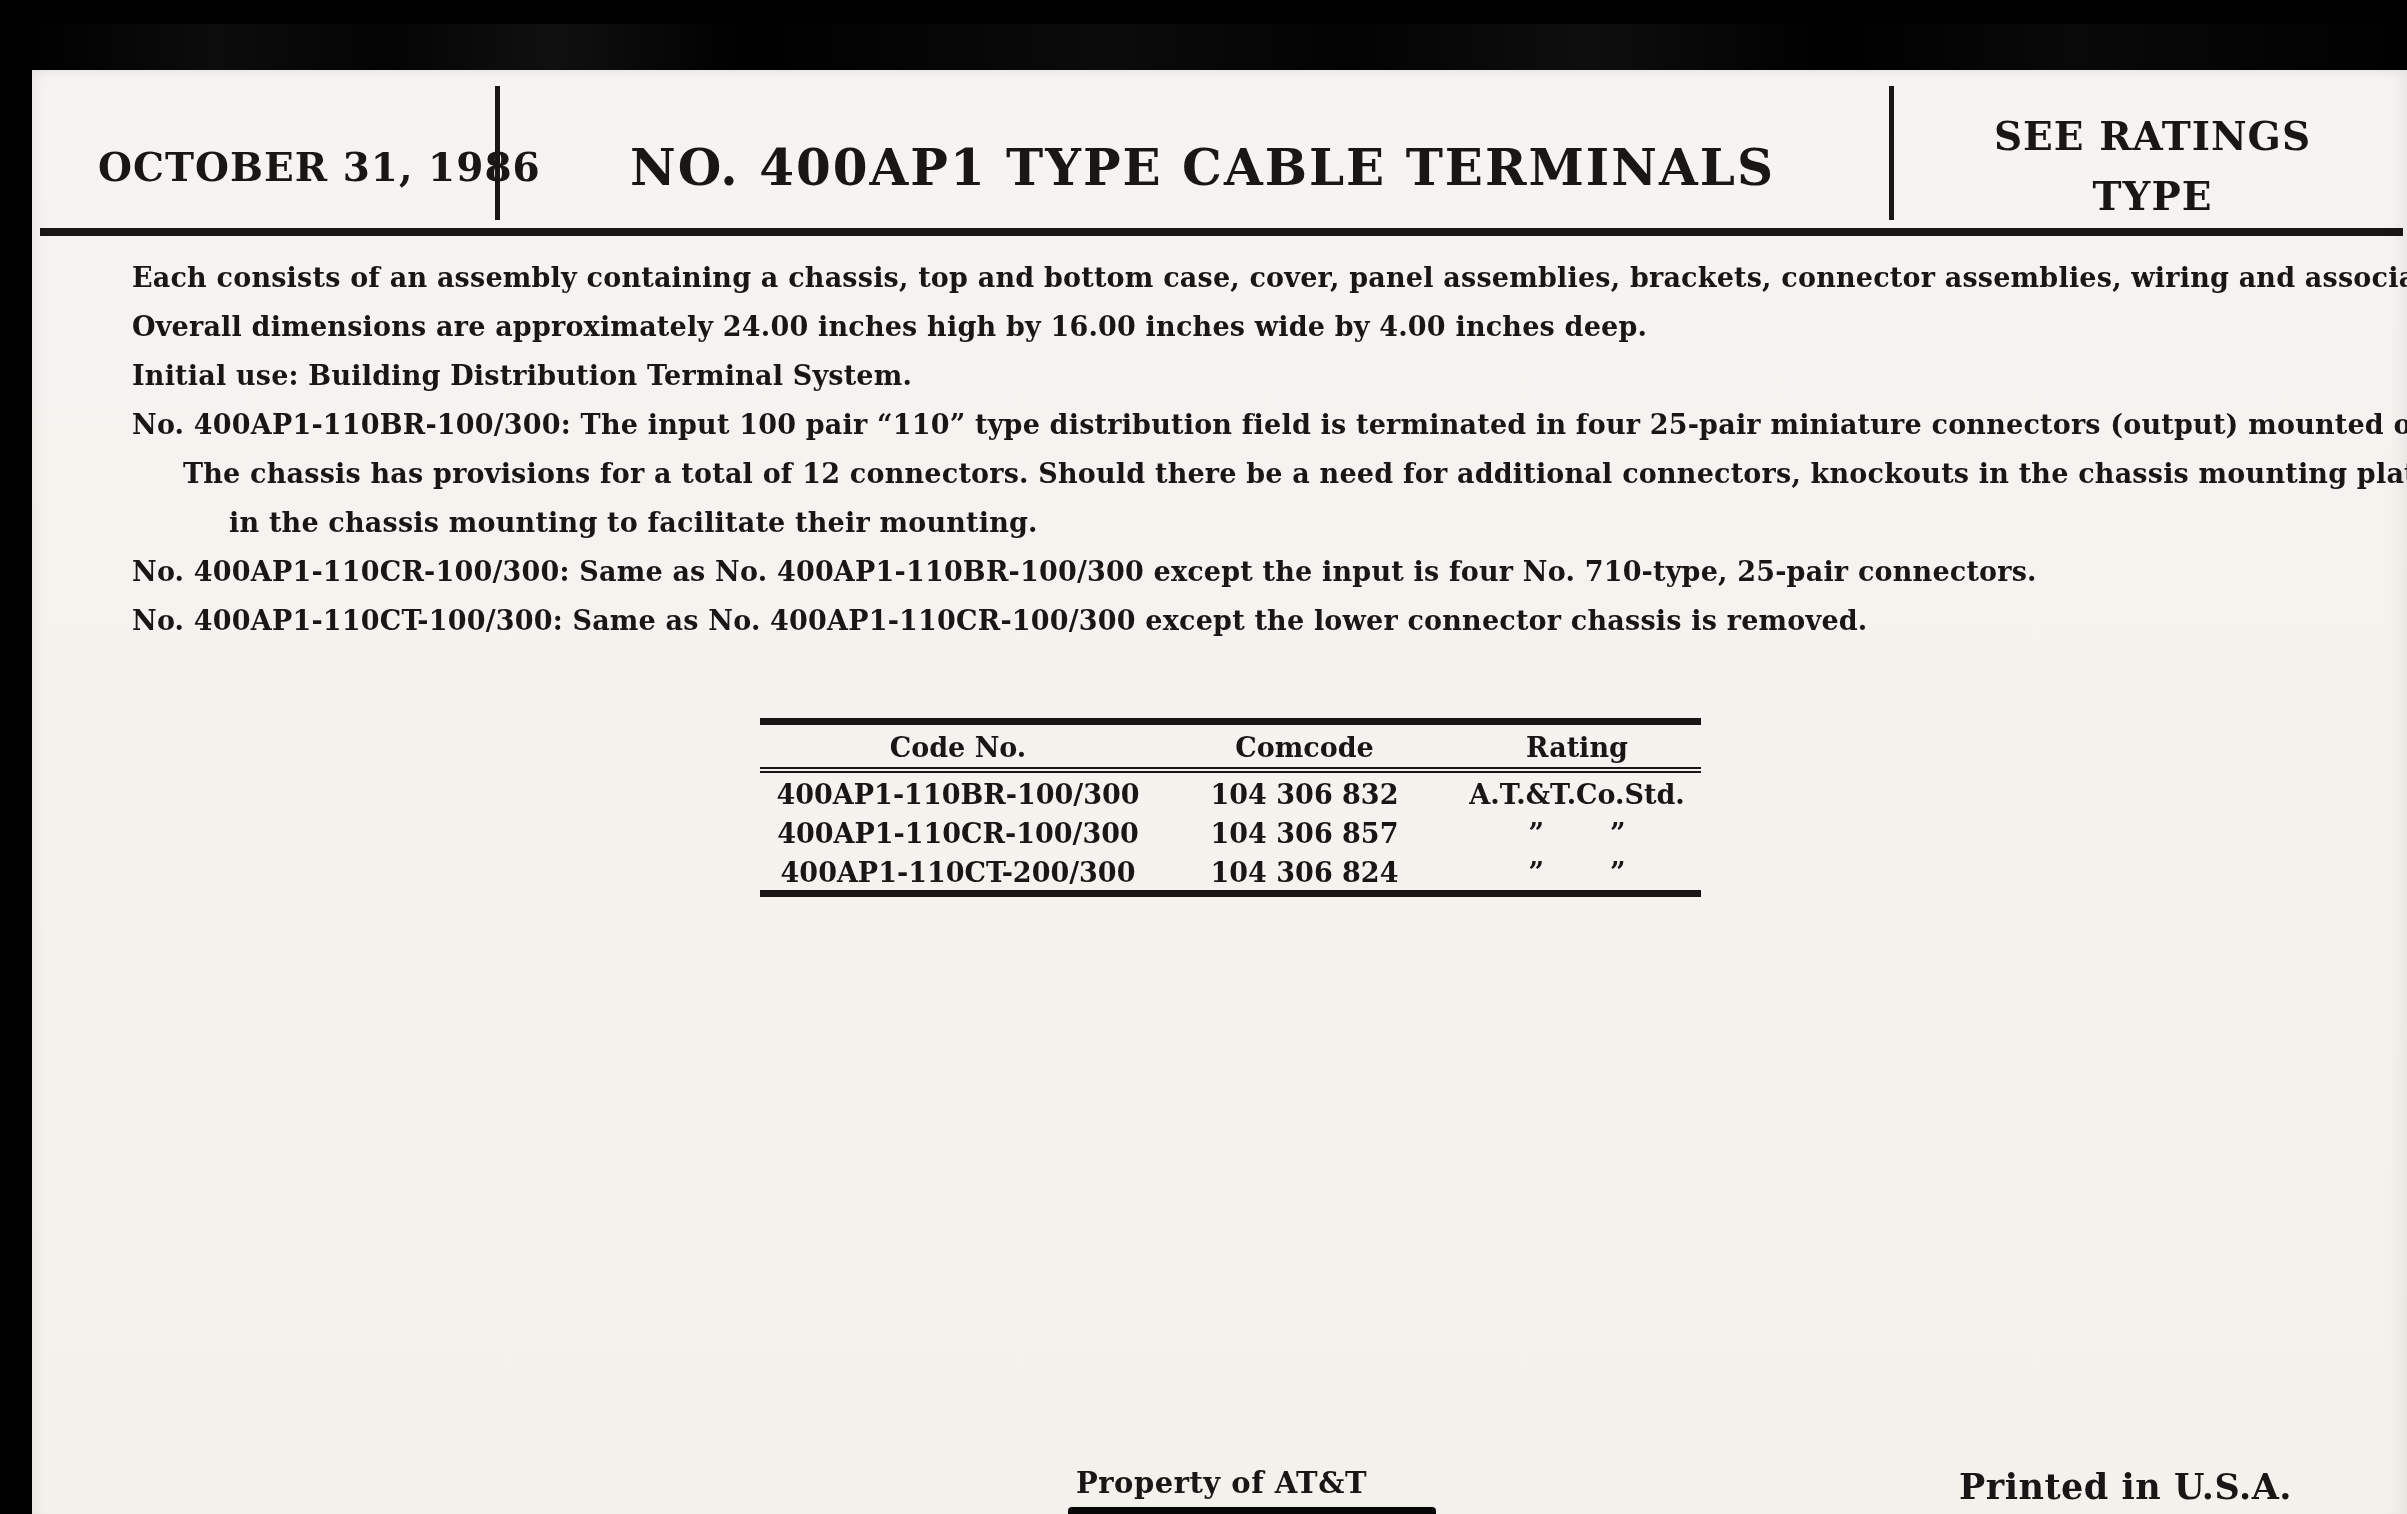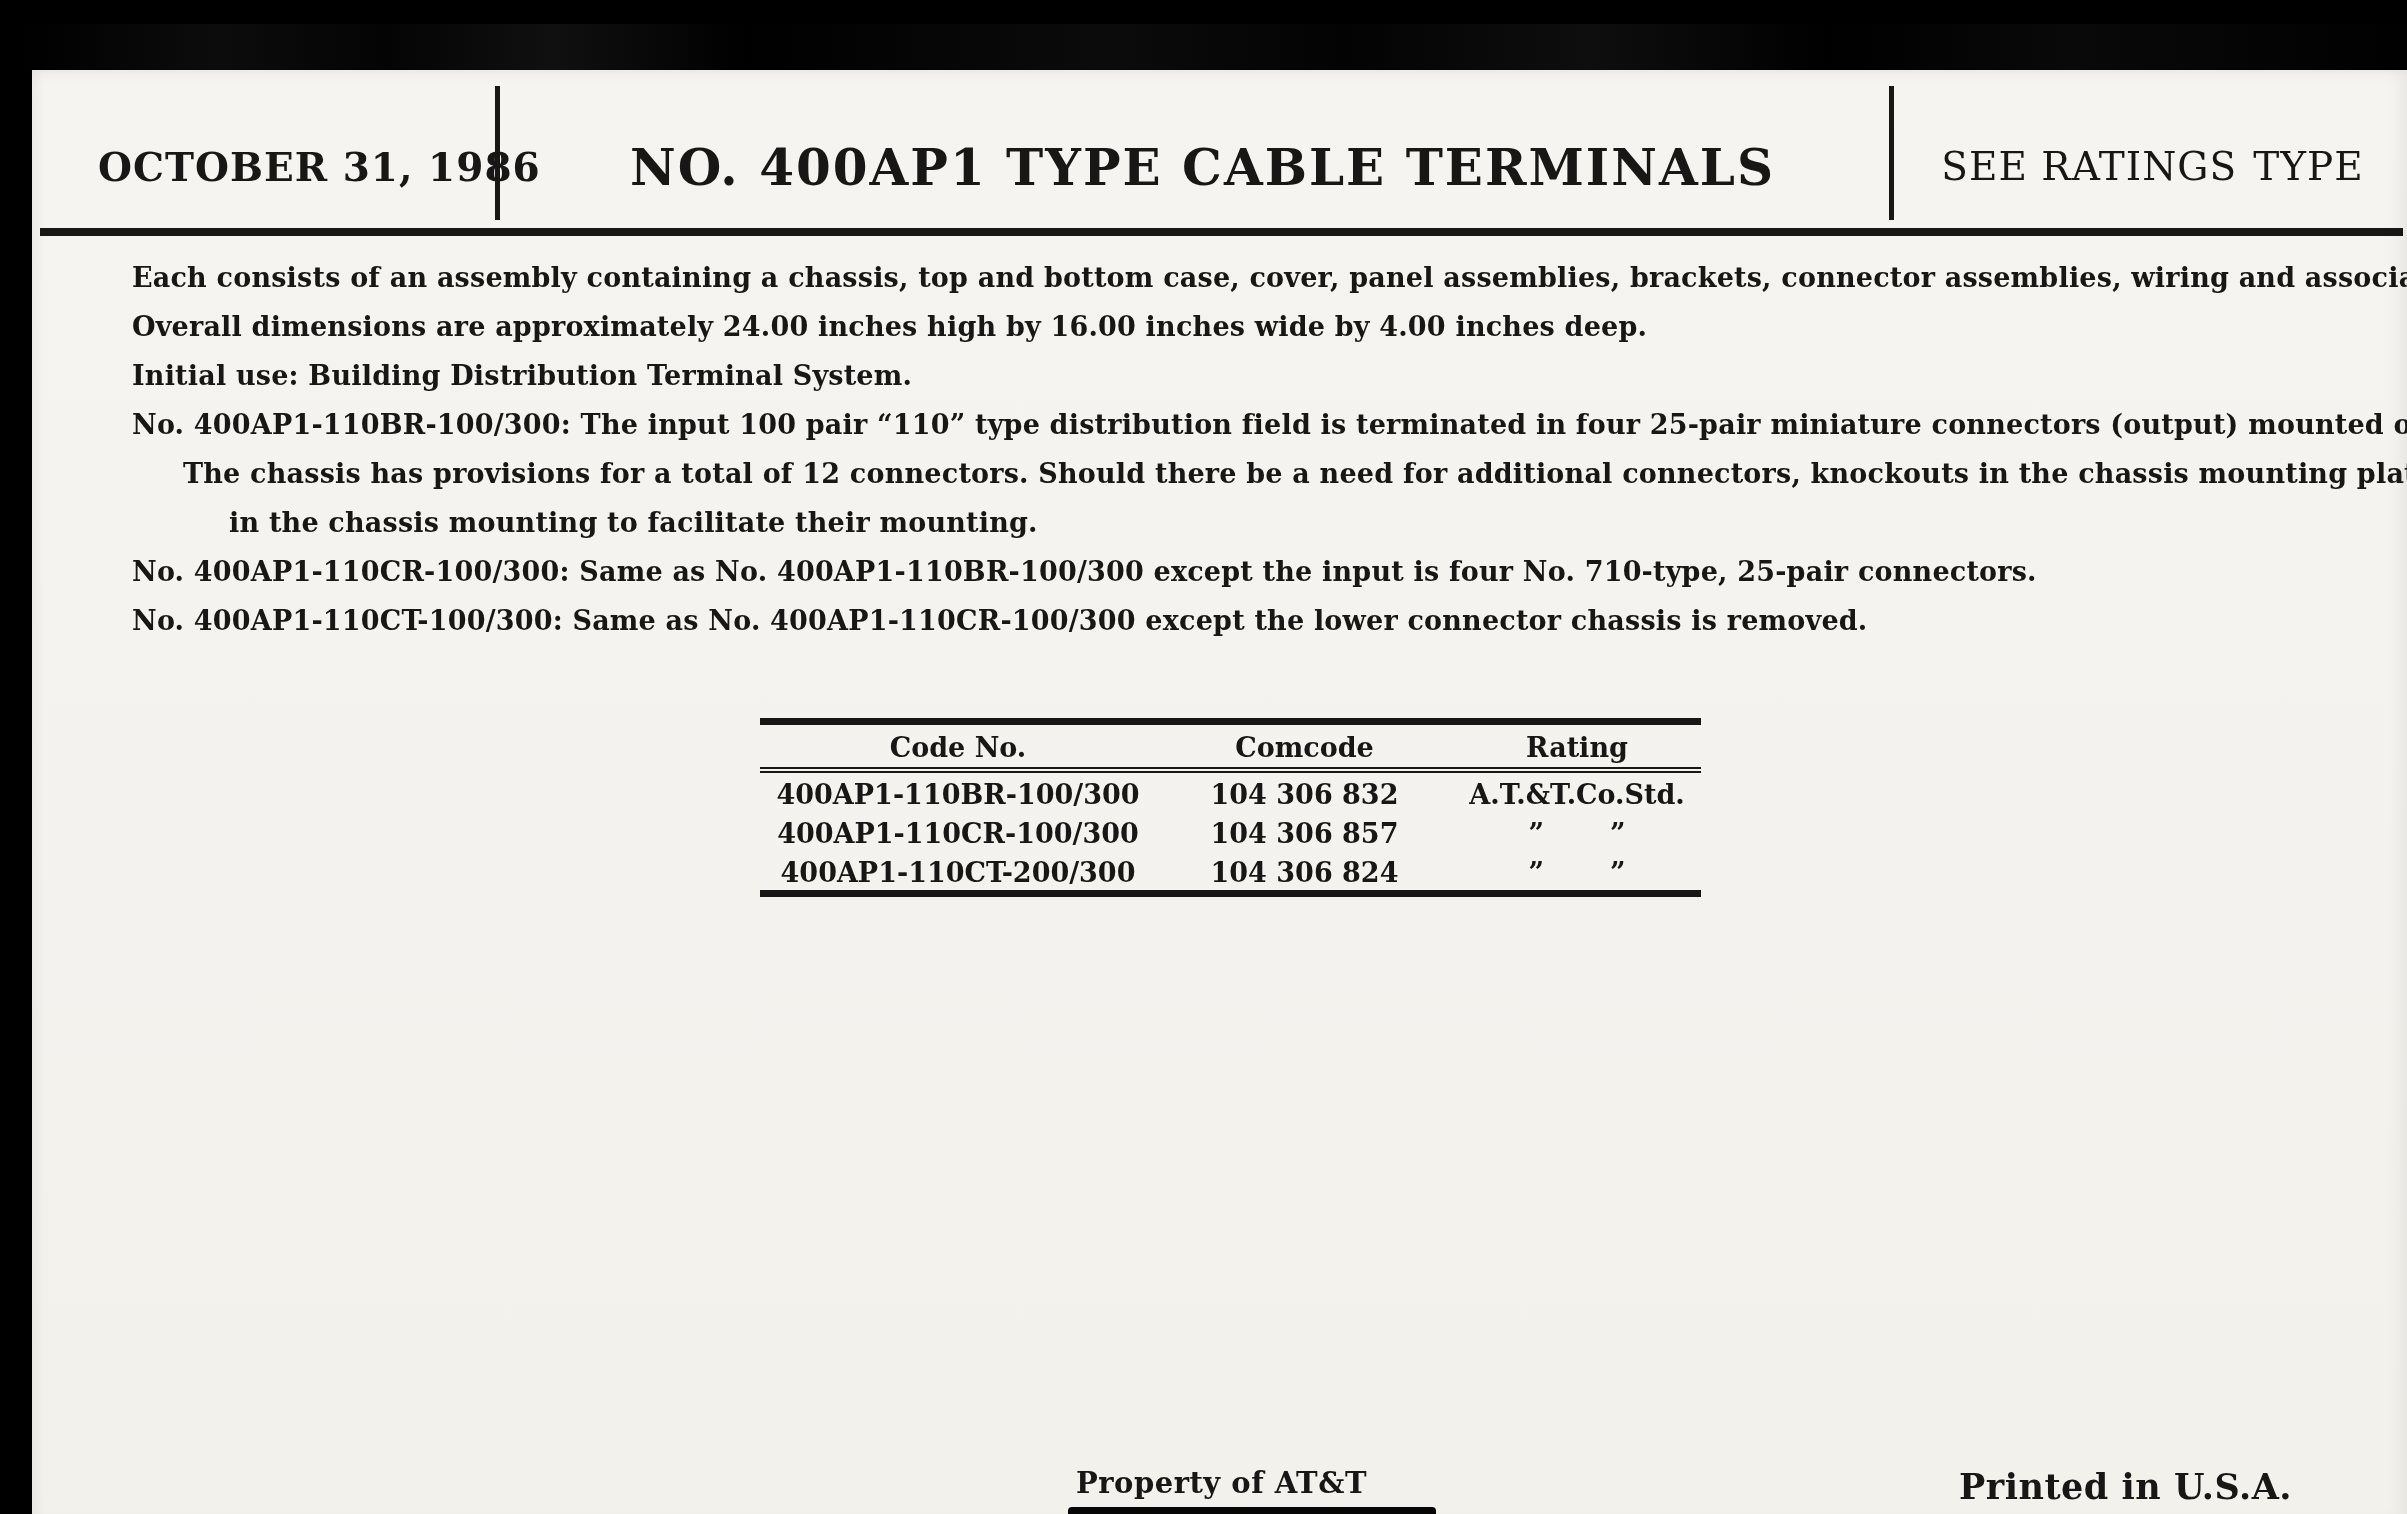--- a/index.html
+++ b/index.html
@@ -42,22 +42,22 @@
     font-size: 39px; font-weight: bold; letter-spacing: 1px;
     white-space: nowrap;
   }
   .h-title {
     flex: 1; justify-content: center;
     border-right: 5px solid #181715;
     font-size: 50px; font-weight: bold; letter-spacing: 2px;
     white-space: nowrap;
   }
   .h-ratings {
-    width: 485px; flex-direction: row; justify-content: center;
-    font-size: 39px; font-weight: normal; letter-spacing: 1px;
+    width: 485px; flex-direction: column; justify-content: center;
+    font-size: 39px; font-weight: bold; letter-spacing: 1px;
     line-height: 1.12; text-align: center;
   }
 
   
   .body-text { position: absolute; left: 0; right: 0; top: 171px; }
   .line {
     font-size: 27px; font-weight: bold; line-height: 41px;
     white-space: nowrap; letter-spacing: 0.2px;
   }
   .ind0 { padding-left: 84px; }

